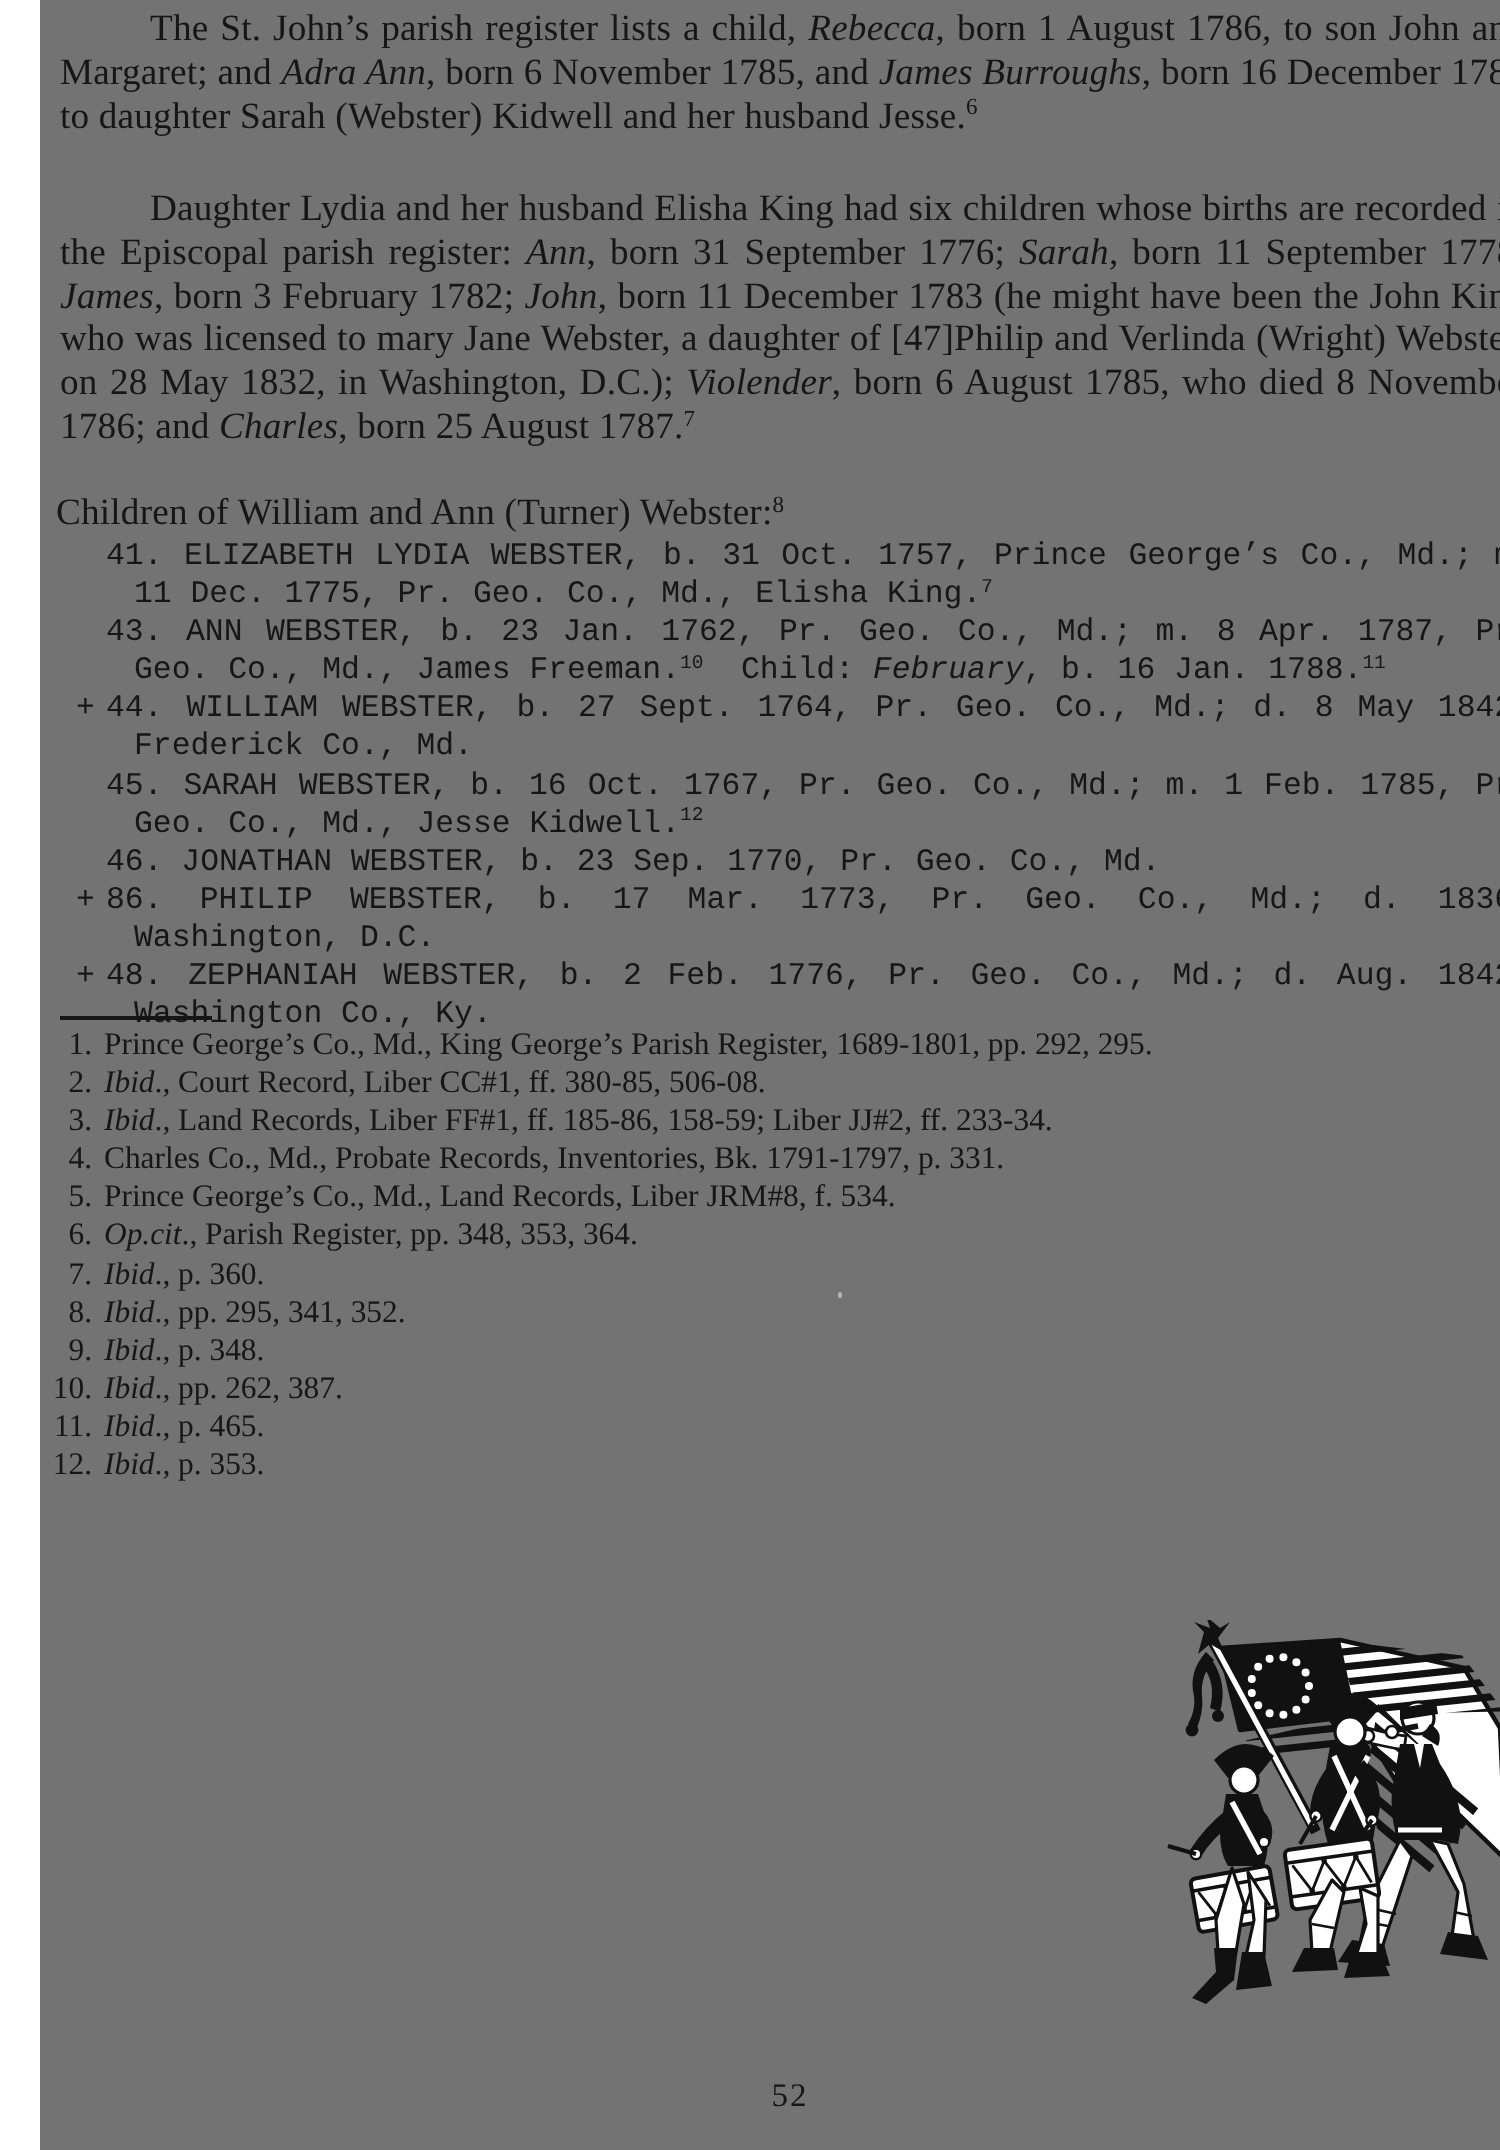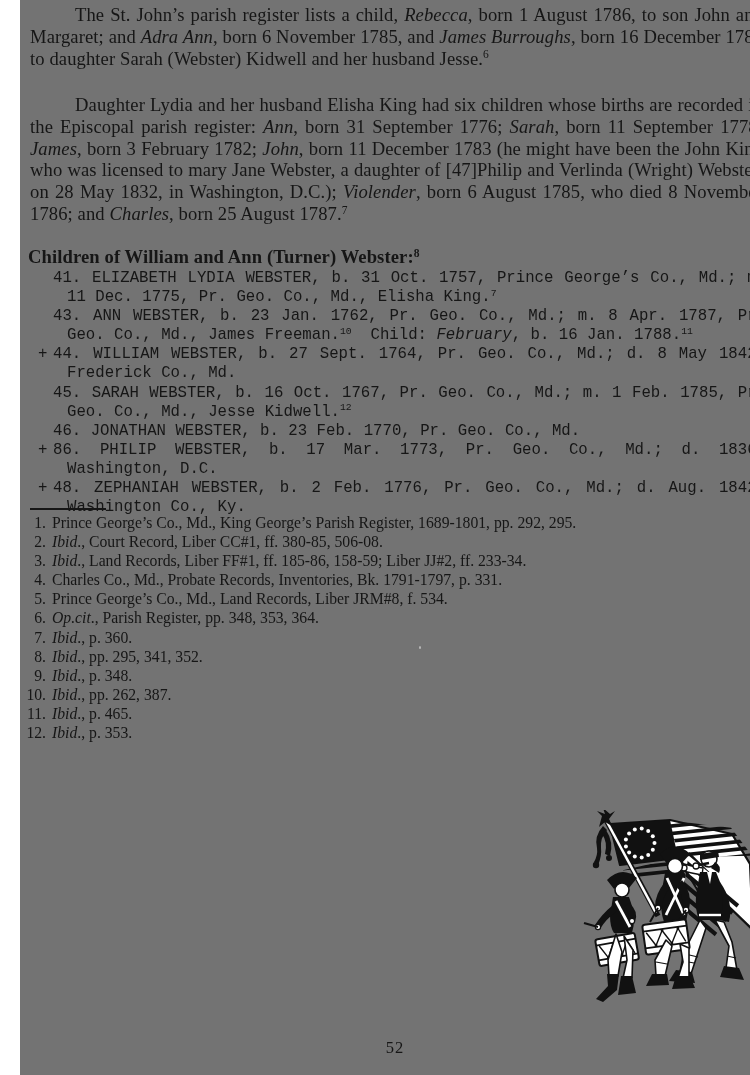--- a/index.html
+++ b/index.html
@@ -5,21 +5,21 @@
   html,body{margin:0;padding:0;background:#ffffff;}
   body{width:750px;height:1075px;position:relative;overflow:hidden;
        font-family:"Liberation Serif","DejaVu Serif",serif;color:#161616;
        -webkit-font-smoothing:antialiased;}
   .page{position:absolute;inset:0;background:#737373;margin-left:20px;}
   .par{position:absolute;left:10px;width:733px;margin:0;font-size:18.6px;
        line-height:21.8px;text-align:justify;text-indent:45px;letter-spacing:.1px;}
   #p1{top:4px;}
   #p2{top:94px;}
   .heading{position:absolute;left:8px;top:246px;margin:0;font-size:18.6px;
-       font-weight:bold;letter-spacing:.1px;}
+       font-weight:normal;letter-spacing:.1px;}
   sup{font-size:62%;line-height:0;vertical-align:baseline;position:relative;top:-0.55em;}
   .it{font-style:italic;text-align:center;}
   .entries{position:absolute;left:0;top:269px;width:746px;}
   .entry{position:relative;padding-left:47px;text-indent:-14px;font-size:15.7px;
        line-height:19.1px;text-align:justify;font-family:Liberation Mono, monospace;}
   .entry .plus{position:absolute;left:18px;top:0;text-indent:0;}
   .fn-rule{position:absolute;left:10px;top:508px;width:76px;border-top:2px solid #161616;}
   .footnotes{position:absolute;left:0;top:513px;width:745px;}
   .footnote{display:flex;font-size:15.7px;line-height:19.1px;}
   .fn-num{flex:none;width:26px;text-align:right;margin-right:6px;}
@@ -38,21 +38,21 @@
 
   <p class="par" id="p2"><span>Daughter Lydia and her husband Elisha King had six children whose births are recorded in the Episcopal parish register: </span><span class="it">Ann</span><span>, born 31 September 1776; </span><span class="it">Sarah</span><span>, born 11 September 1778; </span><span class="it">James</span><span>, born 3 February 1782; </span><span class="it">John</span><span>, born 11 December 1783 (he might have been the John King who was licensed to mary Jane Webster, a daughter of [47]Philip and Verlinda (Wright) Webster, on 28 May 1832, in Washington, D.C.); </span><span class="it">Violender</span><span>, born 6 August 1785, who died 8 November 1786; and </span><span class="it">Charles</span><span>, born 25 August 1787.</span><sup>7</sup></p>
 
   <h2 class="heading"><span>Children of William and Ann (Turner) Webster:</span><sup>8</sup></h2>
 
   <div class="entries" id="entries">
       <div class="entry"><span class="plus"></span><span class="enum">41.</span> <span class="etext"><span>ELIZABETH LYDIA WEBSTER, b. 31 Oct. 1757, Prince George’s Co., Md.; m. 11 Dec. 1775, Pr. Geo. Co., Md., Elisha King.</span><sup>7</sup></span></div>
       <div class="entry"><span class="plus"></span><span class="enum">43.</span> <span class="etext"><span>ANN WEBSTER, b. 23 Jan. 1762, Pr. Geo. Co., Md.; m. 8 Apr. 1787, Pr. Geo. Co., Md., James Freeman.</span><sup>10</sup><span>&nbsp; Child: </span><span class="it">February</span><span>, b. 16 Jan. 1788.</span><sup>11</sup></span></div>
       <div class="entry"><span class="plus">+</span><span class="enum">44.</span> <span class="etext"><span>WILLIAM WEBSTER, b. 27 Sept. 1764, Pr. Geo. Co., Md.; d. 8 May 1842, Frederick Co., Md.</span></span></div>
       <div class="entry"><span class="plus"></span><span class="enum">45.</span> <span class="etext"><span>SARAH WEBSTER, b. 16 Oct. 1767, Pr. Geo. Co., Md.; m. 1 Feb. 1785, Pr. Geo. Co., Md., Jesse Kidwell.</span><sup>12</sup></span></div>
-      <div class="entry"><span class="plus"></span><span class="enum">46.</span> <span class="etext"><span>JONATHAN WEBSTER, b. 23 Feb. 1770, Pr. Geo. Co., Md.</span></span></div>
+      <div class="entry"><span class="plus"></span><span class="enum">46.</span> <span class="etext"><span>JONATHAN WEBSTER, b. 23 Sep. 1770, Pr. Geo. Co., Md.</span></span></div>
       <div class="entry"><span class="plus">+</span><span class="enum">86.</span> <span class="etext"><span>PHILIP WEBSTER, b. 17 Mar. 1773, Pr. Geo. Co., Md.; d. 1836, Washington, D.C.</span></span></div>
       <div class="entry"><span class="plus">+</span><span class="enum">48.</span> <span class="etext"><span>ZEPHANIAH WEBSTER, b. 2 Feb. 1776, Pr. Geo. Co., Md.; d. Aug. 1842, Washington Co., Ky.</span></span></div>
     </div>
 
   <div class="fn-rule"></div>
 
   <div class="footnotes" id="footnotes">
       <div class="footnote">
         <span class="fn-num">1.</span>
         <span class="fn-text"><span>Prince George’s Co., Md., King George’s Parish Register, 1689-1801, pp. 292, 295.</span></span>

